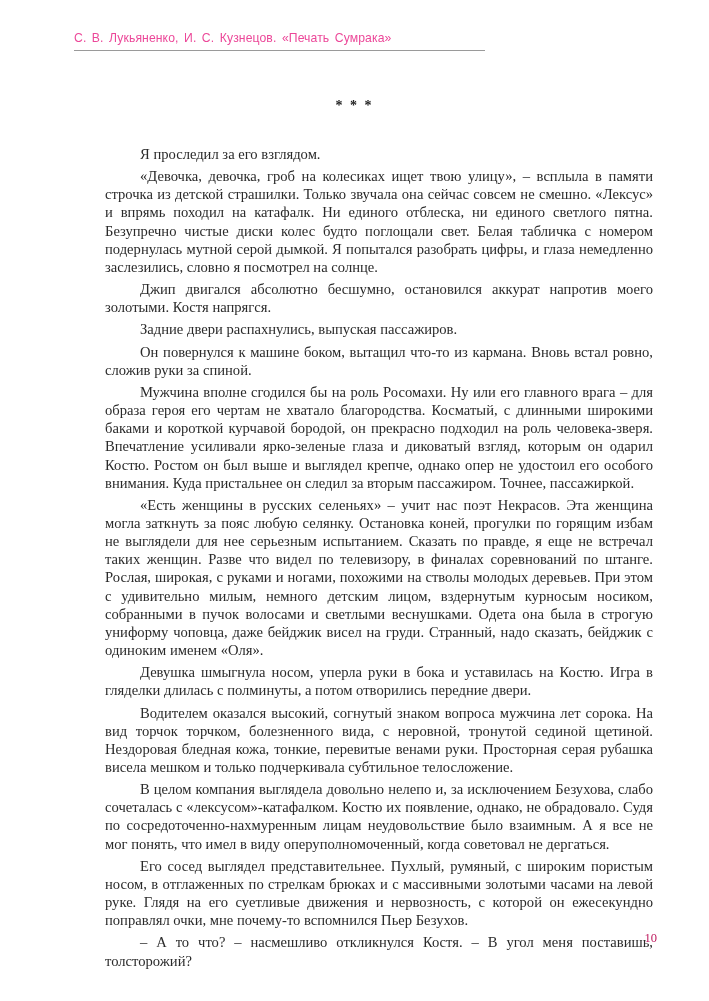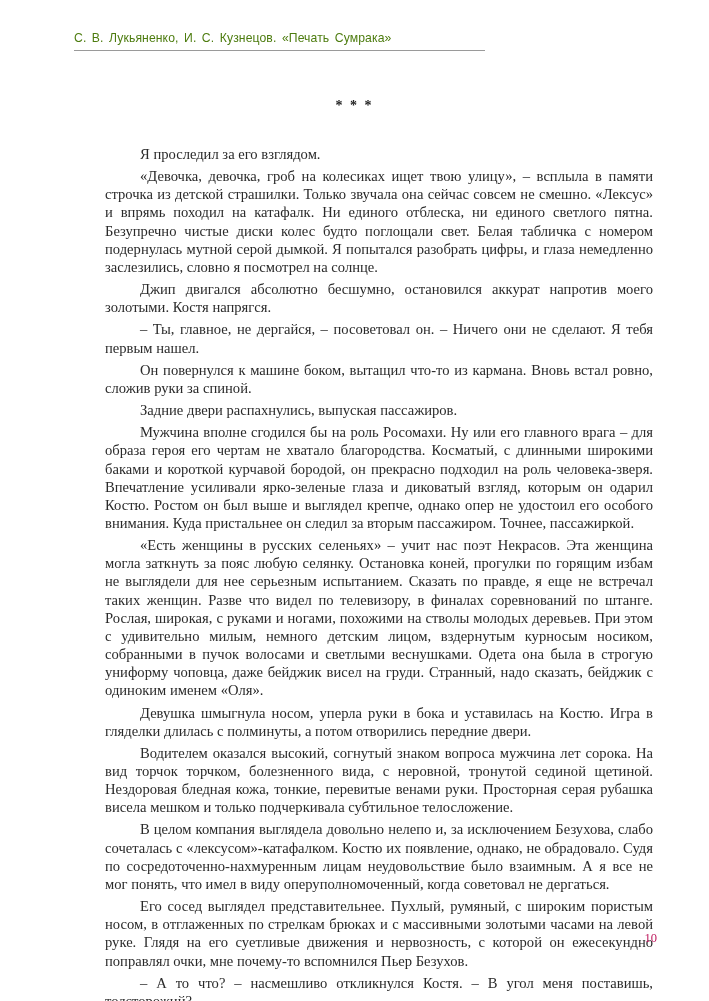--- a/index.html
+++ b/index.html
@@ -1,20 +1,20 @@
 <!DOCTYPE html>
 <html><head>
 <meta charset="utf-8">
 <style>
   html, body { margin: 0; padding: 0; background: #ffffff; }
   body { width: 709px; height: 1001px; position: relative; overflow: hidden; }
   .running-head {
     position: absolute; left: 74px; top: 31px; width: 411px;
     font-family: "Liberation Sans", sans-serif; font-size: 12.2px;
-    color: #4d7c0f; word-spacing: 2px; letter-spacing: 0.1px; white-space: nowrap;
+    color: #ec4899; word-spacing: 2px; letter-spacing: 0.1px; white-space: nowrap;
   }
   .head-rule {
     position: absolute; left: 74px; top: 50px; width: 411px; height: 0;
     border-top: 1.5px solid #9a9a9a;
   }
   .head-rule { width: 411px; }
   .section-break {
     position: absolute; left: 0; width: 709px; top: 98px; text-align: center;
     font-family: "Liberation Serif", serif; font-size: 14px; font-weight: bold; color: #222;
     letter-spacing: 2px;
@@ -35,23 +35,22 @@
 
 <div class="running-head">С.  В.  Лукьяненко, И.  С.  Кузнецов.  «Печать Сумрака»</div>
 <div class="head-rule"></div>
 
 <div class="section-break">* * *</div>
 
 <div class="body-text">
   <p>Я проследил за его взглядом.</p>
   <p>«Девочка, девочка, гроб на колесиках ищет твою улицу», – всплыла в памяти строчка из детской страшилки. Только звучала она сейчас совсем не смешно. «Лексус» и впрямь походил на катафалк. Ни единого отблеска, ни единого светлого пятна. Безупречно чистые диски колес будто поглощали свет. Белая табличка с номером подернулась мутной серой дымкой. Я попытался разобрать цифры, и глаза немедленно заслезились, словно я посмотрел на солнце.</p>
   <p>Джип двигался абсолютно бесшумно, остановился аккурат напротив моего золотыми. Костя напрягся.</p>
-  <p>– Ты, главное, не дергайся, – посоветовал он. – Ничего они не сделают. Я тебя первым нашел.</p>
+  <p>Задние двери распахнулись, выпуская пассажиров.</p>
   <p>Он повернулся к машине боком, вытащил что-то из кармана. Вновь встал ровно, сложив руки за спиной.</p>
-  <p>Задние двери распахнулись, выпуская пассажиров.</p>
   <p>Мужчина вполне сгодился бы на роль Росомахи. Ну или его главного врага – для образа героя его чертам не хватало благородства. Косматый, с длинными широкими баками и короткой курчавой бородой, он прекрасно подходил на роль человека-зверя. Впечатление усиливали ярко-зеленые глаза и диковатый взгляд, которым он одарил Костю. Ростом он был выше и выглядел крепче, однако опер не удостоил его особого внимания. Куда пристальнее он следил за вторым пассажиром. Точнее, пассажиркой.</p>
   <p>«Есть женщины в русских селеньях» – учит нас поэт Некрасов. Эта женщина могла заткнуть за пояс любую селянку. Остановка коней, прогулки по горящим избам не выглядели для нее серьезным испытанием. Сказать по правде, я еще не встречал таких женщин. Разве что видел по телевизору, в финалах соревнований по штанге. Рослая, широкая, с руками и ногами, похожими на стволы молодых деревьев. При этом с удивительно милым, немного детским лицом, вздернутым курносым носиком, собранными в пучок волосами и светлыми веснушками. Одета она была в строгую униформу чоповца, даже бейджик висел на груди. Странный, надо сказать, бейджик с одиноким именем «Оля».</p>
   <p>Девушка шмыгнула носом, уперла руки в бока и уставилась на Костю. Игра в гляделки длилась с полминуты, а потом отворились передние двери.</p>
   <p>Водителем оказался высокий, согнутый знаком вопроса мужчина лет сорока. На вид торчок торчком, болезненного вида, с неровной, тронутой сединой щетиной. Нездоровая бледная кожа, тонкие, перевитые венами руки. Просторная серая рубашка висела мешком и только подчеркивала субтильное телосложение.</p>
   <p>В целом компания выглядела довольно нелепо и, за исключением Безухова, слабо сочеталась с «лексусом»-катафалком. Костю их появление, однако, не обрадовало. Судя по сосредоточенно-нахмуренным лицам неудовольствие было взаимным. А я все не мог понять, что имел в виду оперуполномоченный, когда советовал не дергаться.</p>
   <p>Его сосед выглядел представительнее. Пухлый, румяный, с широким пористым носом, в отглаженных по стрелкам брюках и с массивными золотыми часами на левой руке. Глядя на его суетливые движения и нервозность, с которой он ежесекундно поправлял очки, мне почему-то вспомнился Пьер Безухов.</p>
   <p>– А то что? – насмешливо откликнулся Костя. – В угол меня поставишь, толсторожий?</p>
 </div>
 
 <div class="page-number">10</div>

